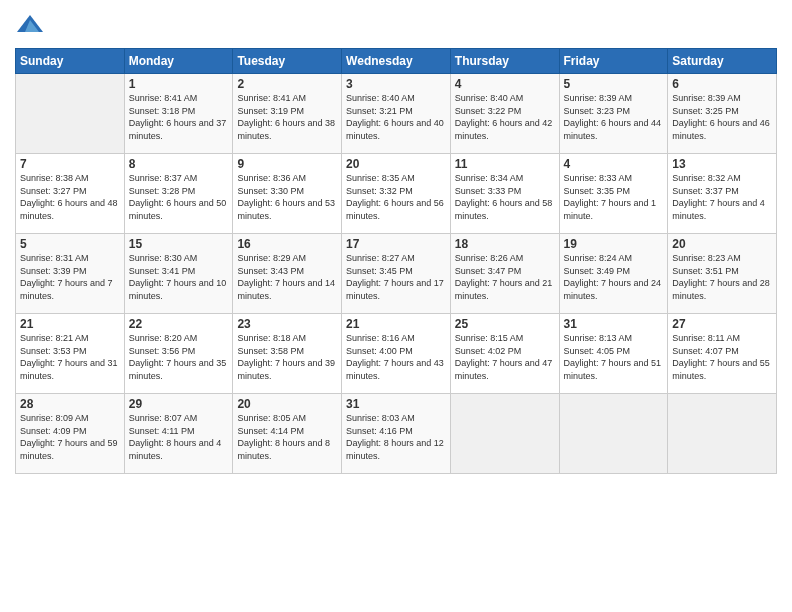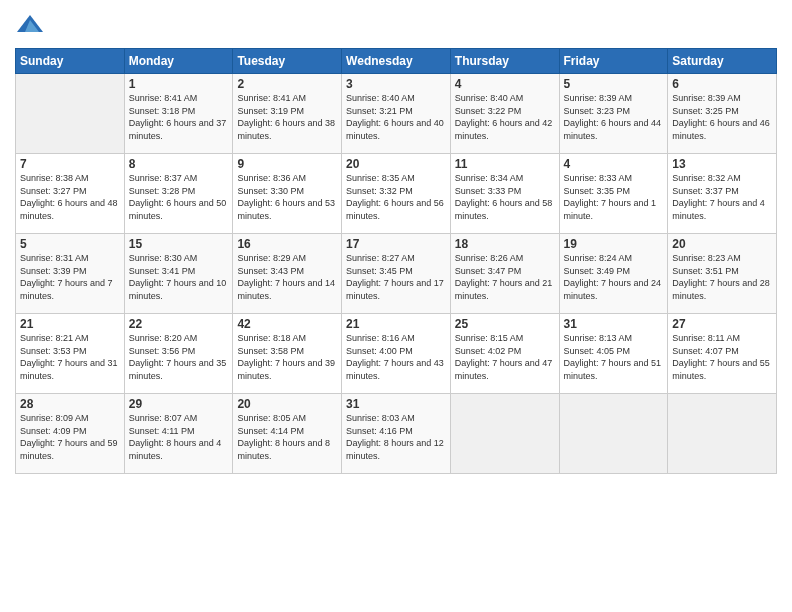--- a/index.html
+++ b/index.html
@@ -272,21 +272,21 @@
           Sunrise: 8:21 AM<br>Sunset: 3:53 PM<br>Daylight: 7 hours and 31 minutes.
         </div>
           </td>
           <td>
             <span class="day-num">22</span>
         <div class="day-info">
           Sunrise: 8:20 AM<br>Sunset: 3:56 PM<br>Daylight: 7 hours and 35 minutes.
         </div>
           </td>
           <td>
-            <span class="day-num">42</span>
+            <span class="day-num">23</span>
         <div class="day-info">
           Sunrise: 8:18 AM<br>Sunset: 3:58 PM<br>Daylight: 7 hours and 39 minutes.
         </div>
           </td>
           <td>
             <span class="day-num">21</span>
         <div class="day-info">
           Sunrise: 8:16 AM<br>Sunset: 4:00 PM<br>Daylight: 7 hours and 43 minutes.
         </div>
           </td>

